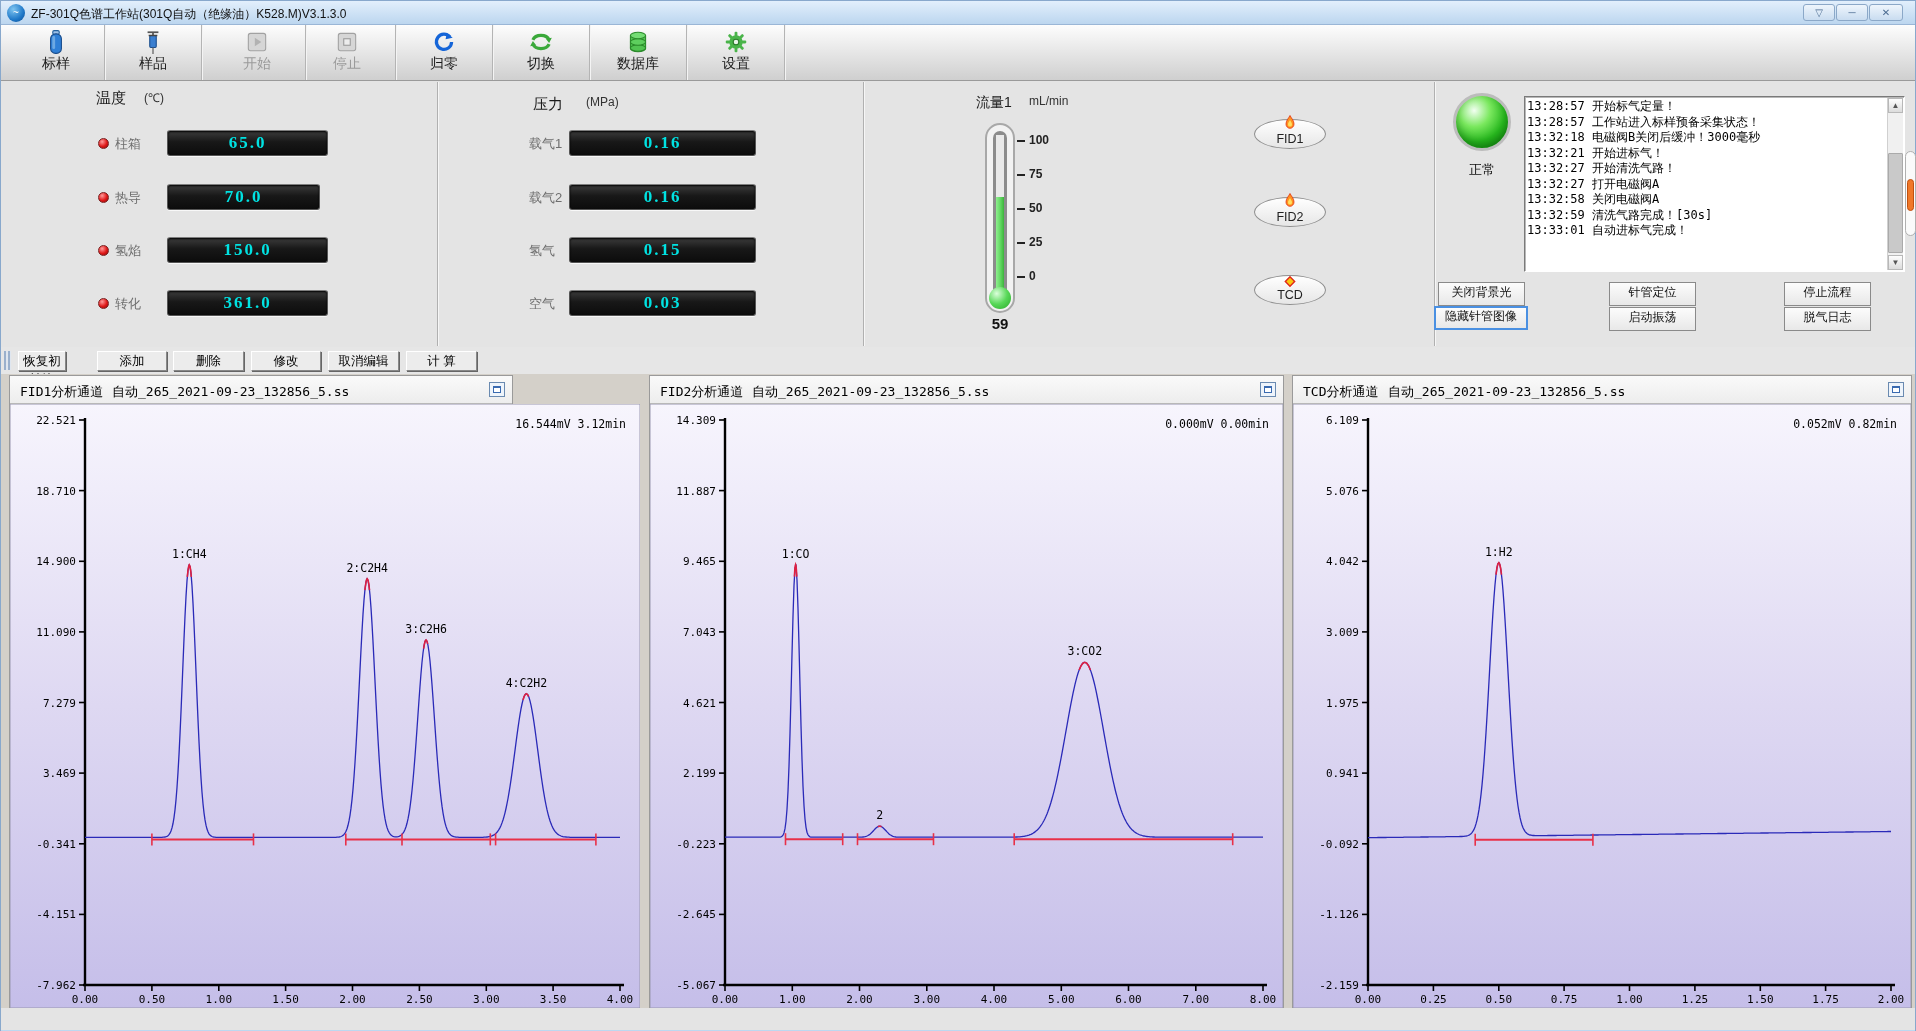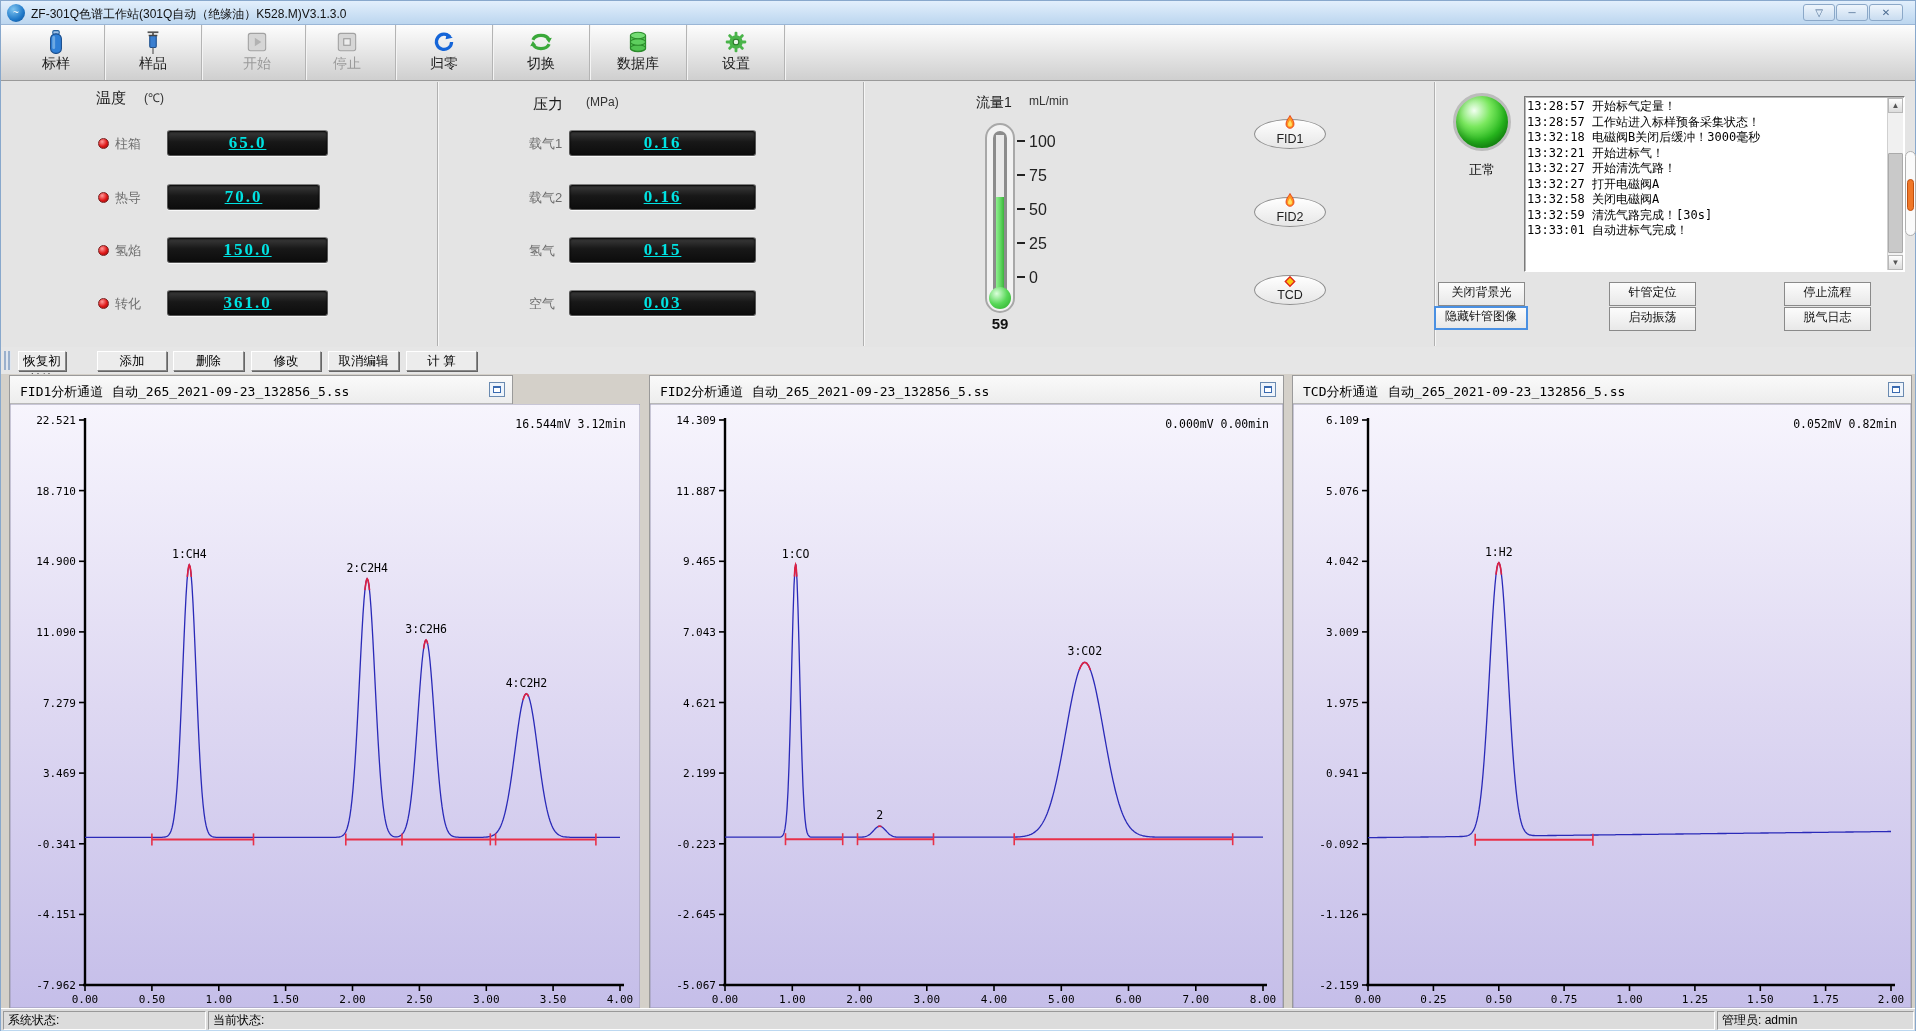--- a/index.html
+++ b/index.html
@@ -24,31 +24,31 @@
 
   
   .vsep { position:absolute; top:81px; width:1px; height:264px; background:#b0b0b0; box-shadow:1px 0 0 #f6f6f6; }
   .sec-title { position:absolute; font-size:15px; color:#1a1a1a; }
   .sec-unit { position:absolute; font-size:12px; color:#333; }
   .led { position:absolute; width:11px; height:11px; border-radius:50%;
     background:radial-gradient(circle at 35% 30%, #ff9a9a, #e01818 55%, #8a0808); border:1px solid #7a2020; }
   .row-label { position:absolute; font-size:13px; color:#6e6e6e; }
   .lcd { position:absolute; height:26px; border-radius:3px; border:1px solid #555; border-top-color:#7e7e7e;
     background:linear-gradient(180deg,#3c3c3c,#181818 45%,#0c0c0c); box-shadow:inset 0 1px 2px #000, 0 1px 0 #f8f8f8;
-    color:#00e2e2; font:bold 17px "Liberation Serif", serif; letter-spacing:2px; text-align:center; line-height:24px;text-decoration:underline; }
+    color:#00e2e2; font:bold 17px "Liberation Serif", serif; letter-spacing:2px; text-align:center; line-height:24px; }
 
   
   .thermo-out { position:absolute; left:984px; top:122px; width:30px; height:190px; border:2px solid #a8a8a8; border-radius:16px; background:#f2f2f2; }
   .thermo-track { position:absolute; left:992px; top:130px; width:14px; height:172px; background:#8c8c8c; border-radius:7px; }
   .thermo-empty { position:absolute; left:995px; top:134px; width:8px; background:#e9e9e9; }
   .thermo-fill { position:absolute; left:995px; width:8px; background:linear-gradient(90deg,#8ff08f,#5ed45e 60%,#3cb43c); }
   .thermo-bulb { position:absolute; left:988px; top:286px; width:22px; height:22px; border-radius:50%;
     background:radial-gradient(circle at 35% 30%, #dbffdb, #58d858 50%, #28a828); }
   .th-tick { position:absolute; left:1016px; width:8px; height:2px; background:#222; }
-  .th-ticklabel { position:absolute; left:1028px; font-size:16px; color:#222; }
+  .th-ticklabel { position:absolute; left:1028px; font-size:12px; color:#222;font-weight:bold; }
   .flow-value { position:absolute; left:980px; top:314px; width:38px; text-align:center; font-weight:bold; font-size:15px; color:#111; }
 
   
   .det-btn { position:absolute; left:1253px; width:72px; height:30px; border:1px solid #8e8e8e; border-radius:50%;
     background:linear-gradient(#ffffff,#e6e6e6); text-align:center; }
   .det-ico { position:absolute; left:50%; top:-5px; transform:translateX(-50%); }
   .det-label { position:absolute; left:0; right:0; bottom:2px; font-size:12.5px; color:#222; }
 
   
   .ball { position:absolute; left:1452px; top:92px; width:58px; height:58px; border-radius:50%;
@@ -513,23 +513,18 @@
           <polyline points="75,433.7 76,433.7 77,433.6 78,433.6 79,433.6 80,433.6 81,433.6 82,433.6 83,433.6 84,433.6 85,433.5 86,433.5 87,433.5 88,433.5 89,433.5 90,433.5 91,433.5 92,433.5 93,433.5 94,433.4 95,433.4 96,433.4 97,433.4 98,433.4 99,433.4 100,433.4 101,433.4 102,433.3 103,433.3 104,433.3 105,433.3 106,433.3 107,433.3 108,433.3 109,433.3 110,433.3 111,433.2 112,433.2 113,433.2 114,433.2 115,433.2 116,433.2 117,433.2 118,433.2 119,433.1 120,433.1 121,433.1 122,433.1 123,433.1 124,433.1 125,433.1 126,433.1 127,433.1 128,433.0 129,433.0 130,433.0 131,433.0 132,433.0 133,433.0 134,433.0 135,433.0 136,432.9 137,432.9 138,432.9 139,432.9 140,432.9 141,432.9 142,432.9 143,432.9 144,432.9 145,432.8 146,432.8 147,432.8 148,432.8 149,432.8 150,432.8 151,432.8 152,432.8 153,432.7 154,432.7 155,432.7 156,432.7 157,432.7 158,432.7 159,432.7 160,432.7 161,432.7 162,432.6 163,432.6 164,432.6 165,432.6 166,432.6 167,432.5 168,432.5 169,432.5 170,432.4 171,432.3 172,432.2 173,432.1 174,431.8 175,431.5 176,431.1 177,430.5 178,429.7 179,428.6 180,427.2 181,425.4 182,423.0 183,419.9 184,416.1 185,411.4 186,405.7 187,398.8 188,390.6 189,381.1 190,370.1 191,357.7 192,343.8 193,328.6 194,312.3 195,295.1 196,277.2 197,259.1 198,241.1 199,223.8 200,207.7 201,193.2 202,180.7 203,170.8 204,163.6 205,159.6 206,158.8 207,161.2 208,166.8 209,175.3 210,186.6 211,200.1 212,215.5 213,232.2 214,249.9 215,267.9 216,285.9 217,303.5 218,320.3 219,336.1 220,350.6 221,363.7 222,375.4 223,385.6 224,394.5 225,402.0 226,408.2 227,413.4 228,417.6 229,421.0 230,423.7 231,425.7 232,427.3 233,428.6 234,429.5 235,430.1 236,430.6 237,431.0 238,431.2 239,431.4 240,431.5 241,431.5 242,431.6 243,431.6 244,431.6 245,431.6 246,431.6 247,431.6 248,431.6 249,431.6 250,431.6 251,431.6 252,431.6 253,431.6 254,431.6 255,431.5 256,431.5 257,431.5 258,431.5 259,431.5 260,431.5 261,431.5 262,431.5 263,431.5 264,431.4 265,431.4 266,431.4 267,431.4 268,431.4 269,431.4 270,431.4 271,431.4 272,431.3 273,431.3 274,431.3 275,431.3 276,431.3 277,431.3 278,431.3 279,431.3 280,431.3 281,431.2 282,431.2 283,431.2 284,431.2 285,431.2 286,431.2 287,431.2 288,431.2 289,431.1 290,431.1 291,431.1 292,431.1 293,431.1 294,431.1 295,431.1 296,431.1 297,431.1 298,431.0 299,431.0 300,431.0 301,431.0 302,431.0 303,431.0 304,431.0 305,431.0 306,430.9 307,430.9 308,430.9 309,430.9 310,430.9 311,430.9 312,430.9 313,430.9 314,430.9 315,430.8 316,430.8 317,430.8 318,430.8 319,430.8 320,430.8 321,430.8 322,430.8 323,430.7 324,430.7 325,430.7 326,430.7 327,430.7 328,430.7 329,430.7 330,430.7 331,430.7 332,430.6 333,430.6 334,430.6 335,430.6 336,430.6 337,430.6 338,430.6 339,430.6 340,430.5 341,430.5 342,430.5 343,430.5 344,430.5 345,430.5 346,430.5 347,430.5 348,430.5 349,430.4 350,430.4 351,430.4 352,430.4 353,430.4 354,430.4 355,430.4 356,430.4 357,430.3 358,430.3 359,430.3 360,430.3 361,430.3 362,430.3 363,430.3 364,430.3 365,430.3 366,430.2 367,430.2 368,430.2 369,430.2 370,430.2 371,430.2 372,430.2 373,430.2 374,430.1 375,430.1 376,430.1 377,430.1 378,430.1 379,430.1 380,430.1 381,430.1 382,430.1 383,430.0 384,430.0 385,430.0 386,430.0 387,430.0 388,430.0 389,430.0 390,430.0 391,429.9 392,429.9 393,429.9 394,429.9 395,429.9 396,429.9 397,429.9 398,429.9 399,429.9 400,429.8 401,429.8 402,429.8 403,429.8 404,429.8 405,429.8 406,429.8 407,429.8 408,429.7 409,429.7 410,429.7 411,429.7 412,429.7 413,429.7 414,429.7 415,429.7 416,429.7 417,429.6 418,429.6 419,429.6 420,429.6 421,429.6 422,429.6 423,429.6 424,429.6 425,429.5 426,429.5 427,429.5 428,429.5 429,429.5 430,429.5 431,429.5 432,429.5 433,429.5 434,429.4 435,429.4 436,429.4 437,429.4 438,429.4 439,429.4 440,429.4 441,429.4 442,429.3 443,429.3 444,429.3 445,429.3 446,429.3 447,429.3 448,429.3 449,429.3 450,429.3 451,429.2 452,429.2 453,429.2 454,429.2 455,429.2 456,429.2 457,429.2 458,429.2 459,429.1 460,429.1 461,429.1 462,429.1 463,429.1 464,429.1 465,429.1 466,429.1 467,429.1 468,429.0 469,429.0 470,429.0 471,429.0 472,429.0 473,429.0 474,429.0 475,429.0 476,428.9 477,428.9 478,428.9 479,428.9 480,428.9 481,428.9 482,428.9 483,428.9 484,428.9 485,428.8 486,428.8 487,428.8 488,428.8 489,428.8 490,428.8 491,428.8 492,428.8 493,428.7 494,428.7 495,428.7 496,428.7 497,428.7 498,428.7 499,428.7 500,428.7 501,428.7 502,428.6 503,428.6 504,428.6 505,428.6 506,428.6 507,428.6 508,428.6 509,428.6 510,428.5 511,428.5 512,428.5 513,428.5 514,428.5 515,428.5 516,428.5 517,428.5 518,428.5 519,428.4 520,428.4 521,428.4 522,428.4 523,428.4 524,428.4 525,428.4 526,428.4 527,428.3 528,428.3 529,428.3 530,428.3 531,428.3 532,428.3 533,428.3 534,428.3 535,428.3 536,428.2 537,428.2 538,428.2 539,428.2 540,428.2 541,428.2 542,428.2 543,428.2 544,428.1 545,428.1 546,428.1 547,428.1 548,428.1 549,428.1 550,428.1 551,428.1 552,428.1 553,428.0 554,428.0 555,428.0 556,428.0 557,428.0 558,428.0 559,428.0 560,428.0 561,427.9 562,427.9 563,427.9 564,427.9 565,427.9 566,427.9 567,427.9 568,427.9 569,427.9 570,427.8 571,427.8 572,427.8 573,427.8 574,427.8 575,427.8 576,427.8 577,427.8 578,427.7 579,427.7 580,427.7 581,427.7 582,427.7 583,427.7 584,427.7 585,427.7 586,427.7 587,427.6 588,427.6 589,427.6 590,427.6 591,427.6 592,427.6 593,427.6 594,427.6 595,427.5 596,427.5 597,427.5 598,427.5" fill="none" stroke="#2a2ab8" stroke-width="1.3"></polyline>
           <line x1="182.2" y1="435.7" x2="299.9" y2="435.7" stroke="#e83048" stroke-width="2"></line>
           <line x1="182.2" y1="429.7" x2="182.2" y2="441.7" stroke="#e83048" stroke-width="1.6"></line>
           <line x1="299.9" y1="429.7" x2="299.9" y2="441.7" stroke="#e83048" stroke-width="1.6"></line>
           <polyline points="203.0,170.7 203.9,164.1 204.8,160.0 205.8,158.7 206.7,160.0 207.6,164.0 208.5,170.7" fill="none" stroke="#e02040" stroke-width="1.6"></polyline>
           <text x="205.8" y="151.7" text-anchor="middle" font-family="DejaVu Sans Mono, monospace" font-size="11.5" fill="#000">1:H2</text>
           <text x="604" y="24" text-anchor="end" font-family="DejaVu Sans Mono, monospace" font-size="11.5" fill="#000">0.052mV 0.82min</text>
         </svg></div>
   </div>
 
-  <div class="statusbar">
-    <div class="sb-cell" style="left:2px;width:203px">系统状态:</div>
-    <div class="sb-cell" style="left:207px;width:1507px">当前状态:</div>
-    <div class="sb-cell" style="left:1716px;width:197px">管理员: admin</div>
-  </div>
   <div class="bottom-strip"></div>
 
   <div class="side-tab"></div>
   <div class="side-tab-grip"></div>
 
 </div>
 
 </body></html>

